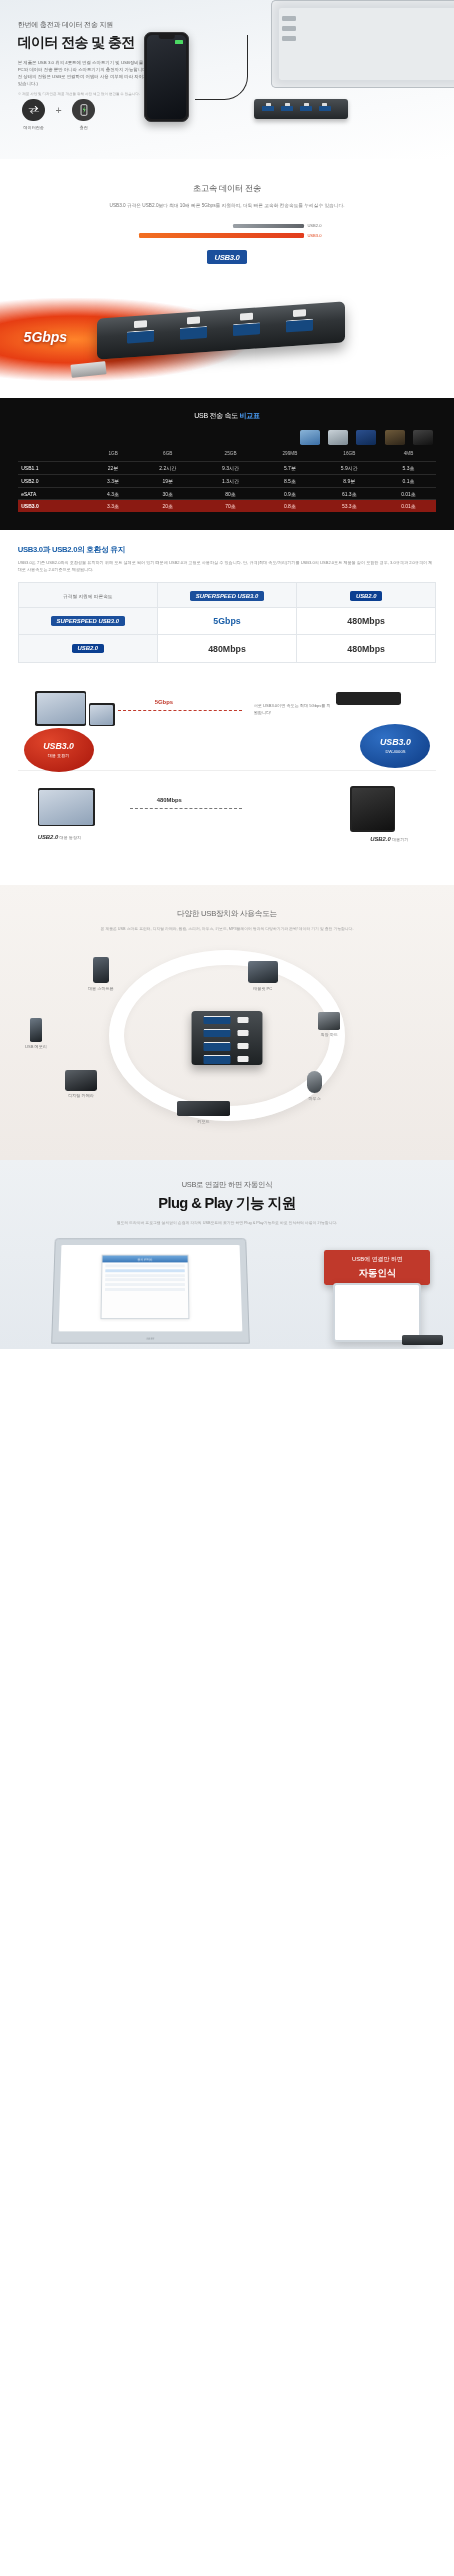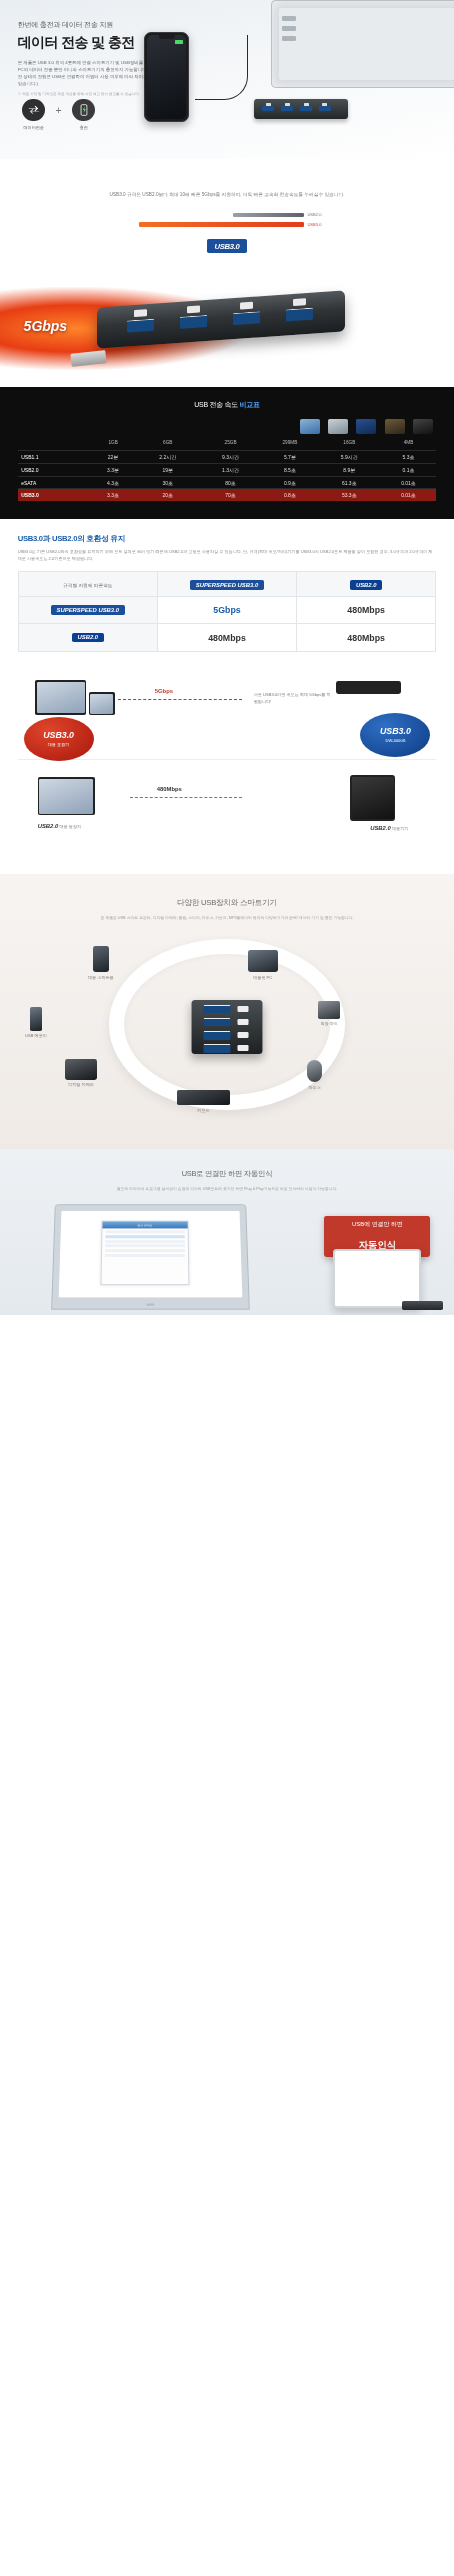--- a/index.html
+++ b/index.html
@@ -211,21 +211,21 @@
   }
   .win .wt { height: 7px; background: linear-gradient(180deg,#6fa8dc,#3b78b8); color: #fff; font-size: 2.9px; padding: 1.8px 2.4px; }
   .win .wl { height: 2.9px; background: #eef2f6; margin: 1.8px 2.9px; border-radius: 0.6px; }
   .win .wl.sel { background: #cfe3f7; }
   .callout {
     position: absolute; right: 23.6px; top: 13px; width: 106px;
     background: #c0392b; color: #fff; border-radius: 2.4px; padding: 4.7px 2.4px; text-align: center;
     box-shadow: 0 2.4px 5.9px rgba(0,0,0,.25);
   }
   .callout .c1 { font-size: 5.9px; }
-  .callout .c2 { font-size: 9.4px; font-weight: bold; margin-top: 10px; }
+  .callout .c2 { font-size: 9.4px; font-weight: bold; margin-top: 3px; }
   .magnify {
     position: absolute; right: 33px; top: 46px; width: 88px; height: 59px;
     border: 2.4px solid #cfd6dc; border-radius: 3.5px; background: #fff;
     box-shadow: 0 3.5px 8.3px rgba(0,0,0,.18);
   }
   .sm-hub { position: absolute; right: 10.6px; bottom: 4.7px; width: 41px; height: 9.4px; background: linear-gradient(180deg,#4a4f53,#23272a); border-radius: 1.8px; }
 </style>
 </head>
 <body>
 
@@ -283,20 +283,21 @@
       <div class="port" style="left:65px"></div>
       <div class="sw" style="left:11.8px"></div>
       <div class="sw" style="left:31px"></div>
       <div class="sw" style="left:50px"></div>
       <div class="sw" style="left:68px"></div>
     </div>
     <div class="cable" style="left:195px;top:35px;width:53px;height:65px;"></div>
   </section>
 
   <section class="sec2">
+    <div class="sub">초고속 데이터 전송</div>
     <div class="desc">USB3.0 규격은  USB2.0보다 최대 10배 빠른 5Gbps를 지원하여,
 더욱 빠른 고속화 전송속도를 누리실수 있습니다.</div>
 
     <div class="bars">
       <div class="bar-row">
         <div class="bar usb2"></div>
         <div class="bar-lab">USB2.0</div>
       </div>
       <div class="bar-row">
         <div class="bar usb3"></div>
@@ -456,21 +457,21 @@
           <div class="scr" style="background:linear-gradient(160deg,#3a3a3a,#111)"></div>
         </div>
       <div class="cap" style="right:28px;top:59px;">
         <b>USB2.0</b>
         <span>대응기기</span>
       </div>
     </div>
   </section>
 
   <section class="sec6">
-    <div class="s">다양한 USB장치와 스마트기기</div>
+    <div class="s">다양한 USB장치와 사용속도는</div>
     <div class="d">본 제품은 USB 스마트 프린터, 디지털 카메라, 웹캠, 스피커, 마우스, 키보드, MP3플레이어
 등과의 다양하기기와 완벽! 데이터 기기 및 충전 기능합니다.</div>
 
     <div class="ring-wrap">
       <div class="ring"></div>
 
       <div class="node" style="left:88px;top:16.5px;">
         <div class="nbox" style="width:15.3px;height:26px;border-radius:2.4px;background:linear-gradient(160deg,#5b6570,#1d2227)"></div>
         <div class="nl">대용 스마트폰</div>
       </div>
@@ -513,20 +514,21 @@
         <div class="cs" style="top:5.9px"></div>
         <div class="cs" style="top:19px"></div>
         <div class="cs" style="top:32px"></div>
         <div class="cs" style="top:45px"></div>
       </div>
     </div>
   </section>
 
   <section class="sec7">
     <div class="s">USB로 연결만 하면 자동인식</div>
+    <h2>Plug &amp; Play 기능 지원</h2>
     <div class="d">별도의 드라이버 프로그램 설치없이 손쉽게 각각의 USB포트에
 꽂기만 하면 Plug &amp; Play기능으로 바로 인식하여
 사용이 가능합니다.</div>
 
     <div class="pnp-stage">
       <div class="nb">
         <div class="nbscr">
           <div class="win">
             <div class="wt">장치 관리자</div>
             <div class="wl"></div>

